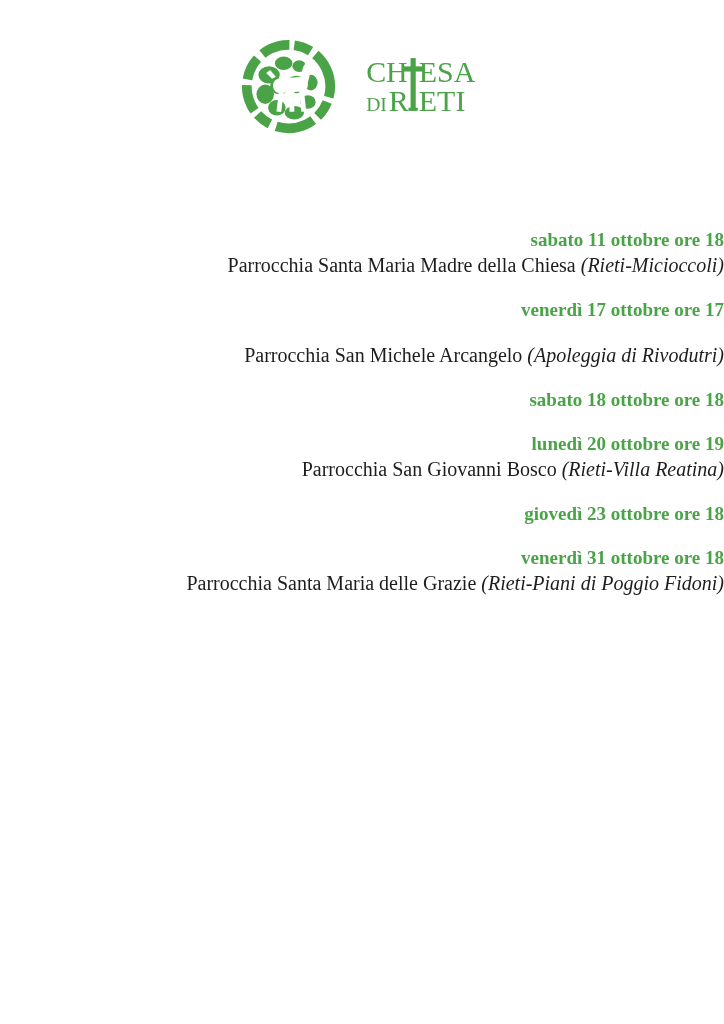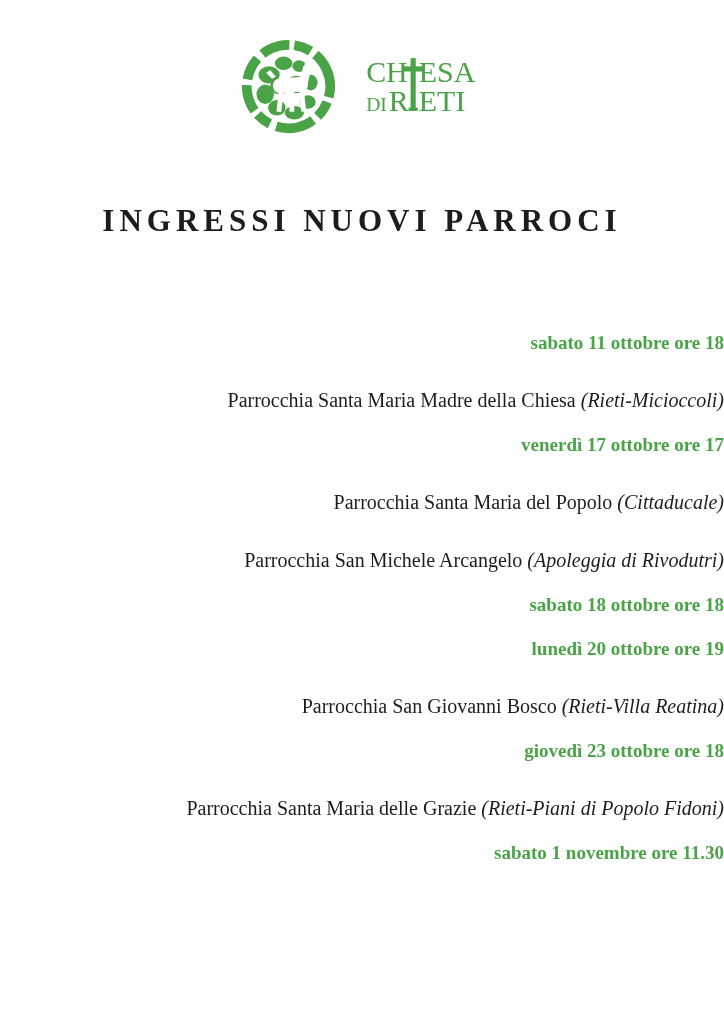--- a/index.html
+++ b/index.html
@@ -54,21 +54,20 @@
     color: var(--green);
     font-weight: 700;
     font-size: 19px;
     line-height: 24px;
     font-variant-numeric: oldstyle-nums;
   }
   .entry-desc {
     font-size: 20px;
     line-height: 26px;
     color: var(--ink);
-    margin-top: 32px;
   }
   .entry-place { font-style: italic; }
 </style>
 </head>
 <body>
 
 <div class="page">
 
   <header class="logo-block">
 
@@ -106,37 +105,32 @@
       <text x="22" y="54" font-size="29">R</text>
       <text x="51" y="54" font-size="29">ETI</text>
       <g fill="#4aa347">
         <rect x="43" y="3" width="5" height="51"></rect>
         <rect x="36" y="11" width="19" height="5"></rect>
         <rect x="41" y="51" width="9" height="3"></rect>
       </g>
     </svg>
   </header>
 
-  <h1 class="page-title">INGRESSI NUOVI PARROCI</h1>
 
   <main class="entries">
     <section class="entry">
       <div class="entry-date">sabato 11 ottobre ore 18</div>
       <div class="entry-desc">
         <span class="entry-name">Parrocchia Santa Maria Madre della Chiesa</span>
         <em class="entry-place">(Rieti-Micioccoli)</em>
       </div>
     </section>
 
     <section class="entry">
       <div class="entry-date">venerdì 17 ottobre ore 17</div>
-      <div class="entry-desc">
-        <span class="entry-name">Parrocchia Santa Maria del Popolo</span>
-        <em class="entry-place">(Cittaducale)</em>
-      </div>
     </section>
 
     <section class="entry">
       <div class="entry-desc">
         <span class="entry-name">Parrocchia San Michele Arcangelo</span>
         <em class="entry-place">(Apoleggia di Rivodutri)</em>
       </div>
     </section>
 
     <section class="entry">
@@ -149,27 +143,27 @@
         <span class="entry-name">Parrocchia San Giovanni Bosco</span>
         <em class="entry-place">(Rieti-Villa Reatina)</em>
       </div>
     </section>
 
     <section class="entry">
       <div class="entry-date">giovedì 23 ottobre ore 18</div>
     </section>
 
     <section class="entry">
+      <div class="entry-date">venerdì 31 ottobre ore 18</div>
       <div class="entry-desc">
         <span class="entry-name">Parrocchia Santa Maria delle Grazie</span>
-        <em class="entry-place">(Rieti-Piani di Popolo Fidoni)</em>
+        <em class="entry-place">(Rieti-Piani di Poggio Fidoni)</em>
       </div>
     </section>
 
     <section class="entry">
-      <div class="entry-date">sabato 1 novembre ore 11.30</div>
     </section>
 
     <section class="entry">
     </section>
   </main>
 
 </div>
 
 </body></html>

